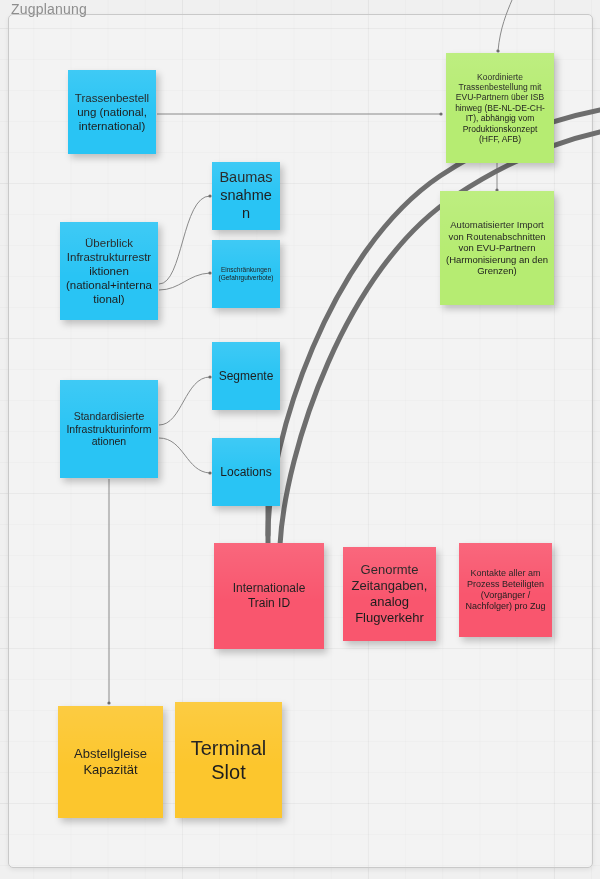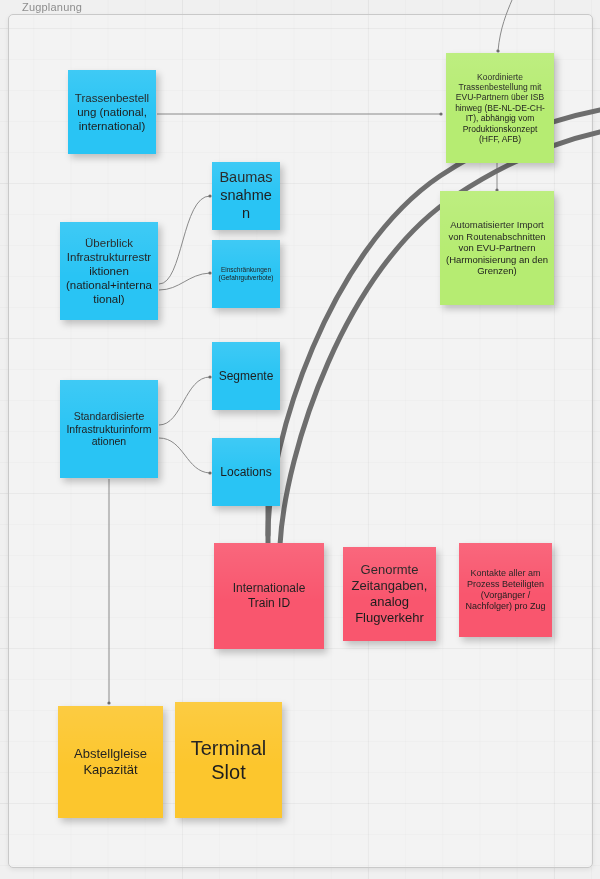--- a/index.html
+++ b/index.html
@@ -34,23 +34,23 @@
     width: 585px;
     height: 854px;
     border: 1px solid #c9c9c9;
     border-radius: 5px;
     background: rgba(255,255,255,0.22);
     box-shadow: 0 2px 5px rgba(0,0,0,0.07);
     box-sizing: border-box;
   }
   #frame-label {
     position: absolute;
-    left: 22px;
+    left: 11px;
     top: 1px;
-    font-size: 11px;
+    font-size: 14px;
     color: #8d8d8d;
     letter-spacing: 0.2px;
     white-space: nowrap;
   }
 
   
   #links, #thick-links {
     position: absolute;
     left: 0; top: 0;
     width: 600px; height: 879px;

